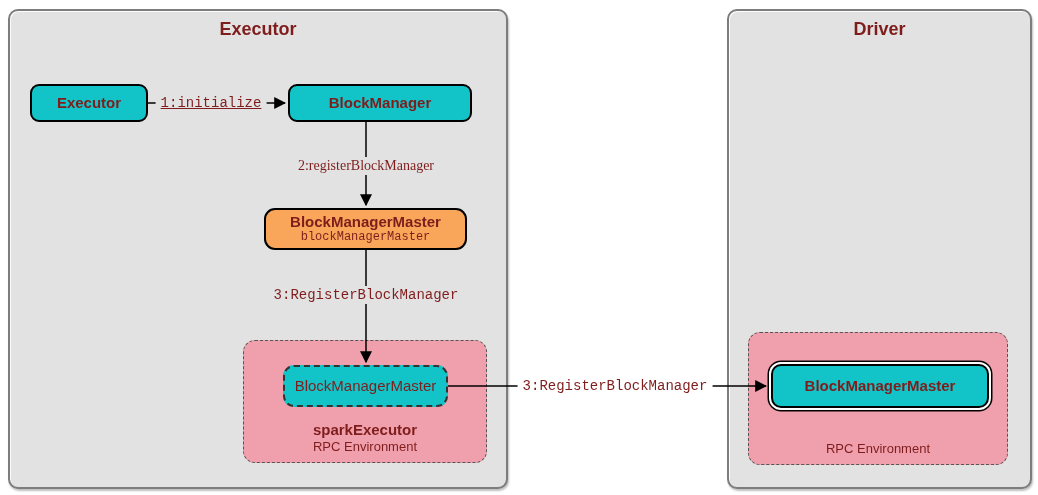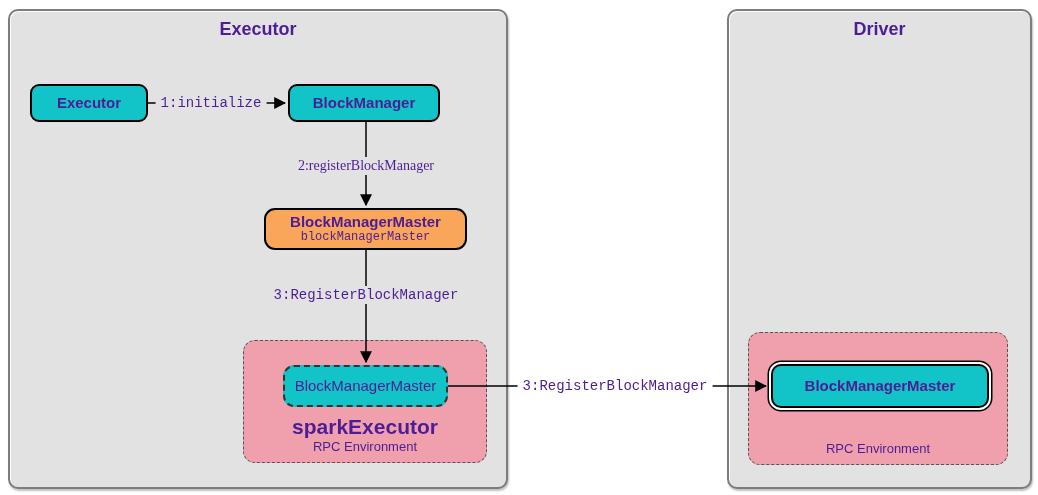--- a/index.html
+++ b/index.html
@@ -2,21 +2,21 @@
 <html style="--teal: #12C4C8; --orange: #F9A65B; --pink: #F0A0AC; --surface: #E2E2E2;"><head>
 <meta charset="utf-8">
 <style>
   html, body { margin: 0; padding: 0; background: #ffffff; }
   .canvas {
     position: relative;
     width: 1038px;
     height: 495px;
     background: #ffffff;
     font-family: "Liberation Sans", sans-serif;
-    color: #4c1d95;
+    color: #7f1d1d;
     overflow: hidden;
   }
 
   
   .container {
     position: absolute;
     background: var(--surface, #e2e2e2);
     border: 2px solid #7d7d7d;
     border-radius: 10px;
     box-shadow: 1px 2px 2px rgba(0,0,0,0.25), inset 1px 1px 0 rgba(255,255,255,0.9);
@@ -51,21 +51,21 @@
   .node .title   { font-size: 15px; font-weight: bold; }
   .node .title.regular { font-weight: normal; }
   .node .subtitle { font-family: "Liberation Mono", monospace; font-size: 12px; margin-top: 1px; }
 
   #executor-node {
     left: 30px; top: 84px; width: 118px; height: 38px;
     background: var(--teal, #12c4c8);
     border: 2px solid #000;
   }
   #blockmanager-node {
-    left: 288px; top: 84px; width: 152px; height: 38px;
+    left: 288px; top: 84px; width: 184px; height: 38px;
     background: var(--teal, #12c4c8);
     border: 2px solid #000;
   }
   #blockmanagermaster-node {
     left: 264px; top: 208px; width: 203px; height: 42px;
     background: var(--orange, #f9a65b);
     border: 2px solid #000;
     border-radius: 11px;
   }
   #executor-endpoint-node {
@@ -92,21 +92,21 @@
     border-radius: 12px;
   }
   #spark-executor-env { left: 243px; top: 340px; width: 244px; height: 123px; }
   #spark-driver-env   { left: 748px; top: 332px; width: 260px; height: 133px; }
   .env-caption {
     position: absolute;
     left: 0; right: 0; bottom: 7px;
     text-align: center;
     line-height: 1.2;
   }
-  .env-caption .env-name { font-size: 21px; font-weight: bold; }
+  .env-caption .env-name { font-size: 15px; font-weight: bold; }
   .env-caption .env-type { font-size: 13px; }
 
   
   .edge-label {
     position: absolute;
     z-index: 4;
     transform: translate(-50%, -50%);
     font-family: "Liberation Mono", monospace;
     font-size: 14px;
     white-space: nowrap;
@@ -165,18 +165,18 @@
   </div>
 
   <div class="node" id="executor-endpoint-node">
     <div class="title regular">BlockManagerMaster</div>
   </div>
 
   <div class="node" id="driver-endpoint-node">
     <div class="title">BlockManagerMaster</div>
   </div>
 
-  <div class="edge-label" style="left:211px; top:103px;">1:initialize</div>
+  <div class="edge-label" style="left:211px; top:103px;text-decoration:underline;">1:initialize</div>
   <div class="edge-label" style="left:366px; top:166px;font-family:Liberation Serif, serif;">2:registerBlockManager</div>
   <div class="edge-label" style="left:366px; top:295px;">3:RegisterBlockManager</div>
   <div class="edge-label on-white" style="left:615px; top:386px;">3:RegisterBlockManager</div>
 
 </div>
 
 </body></html>

